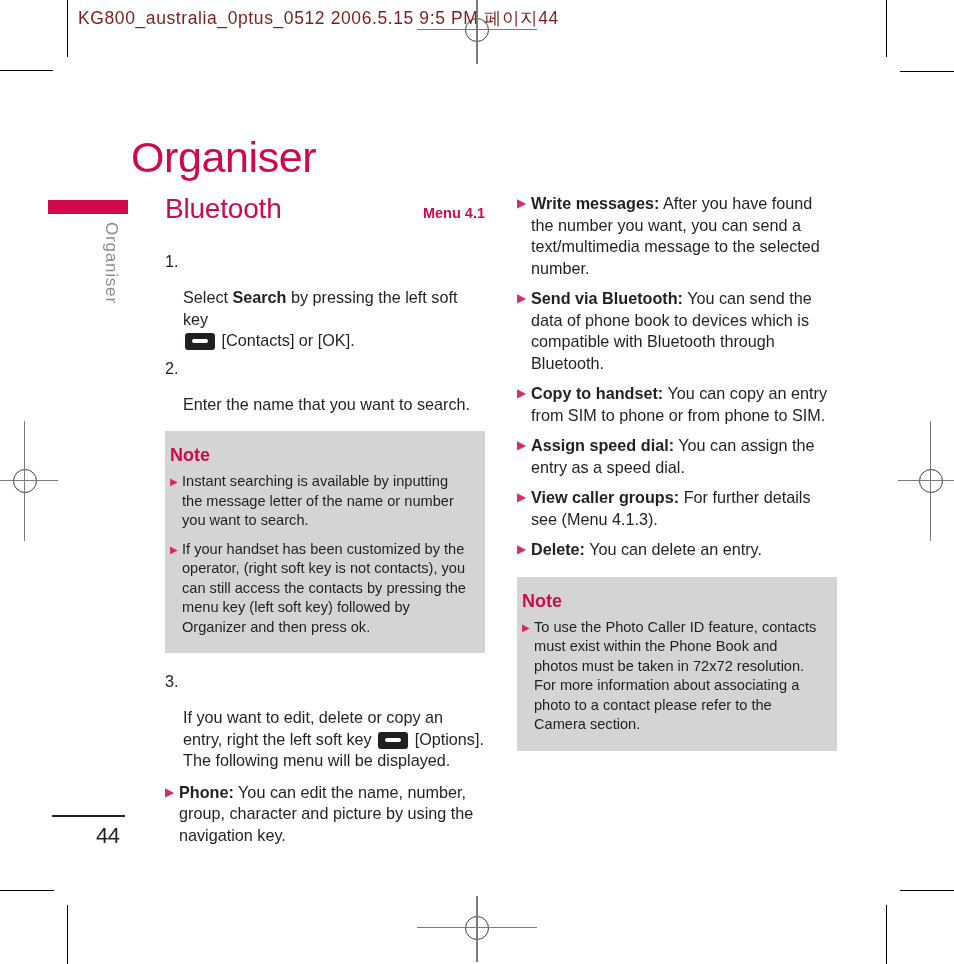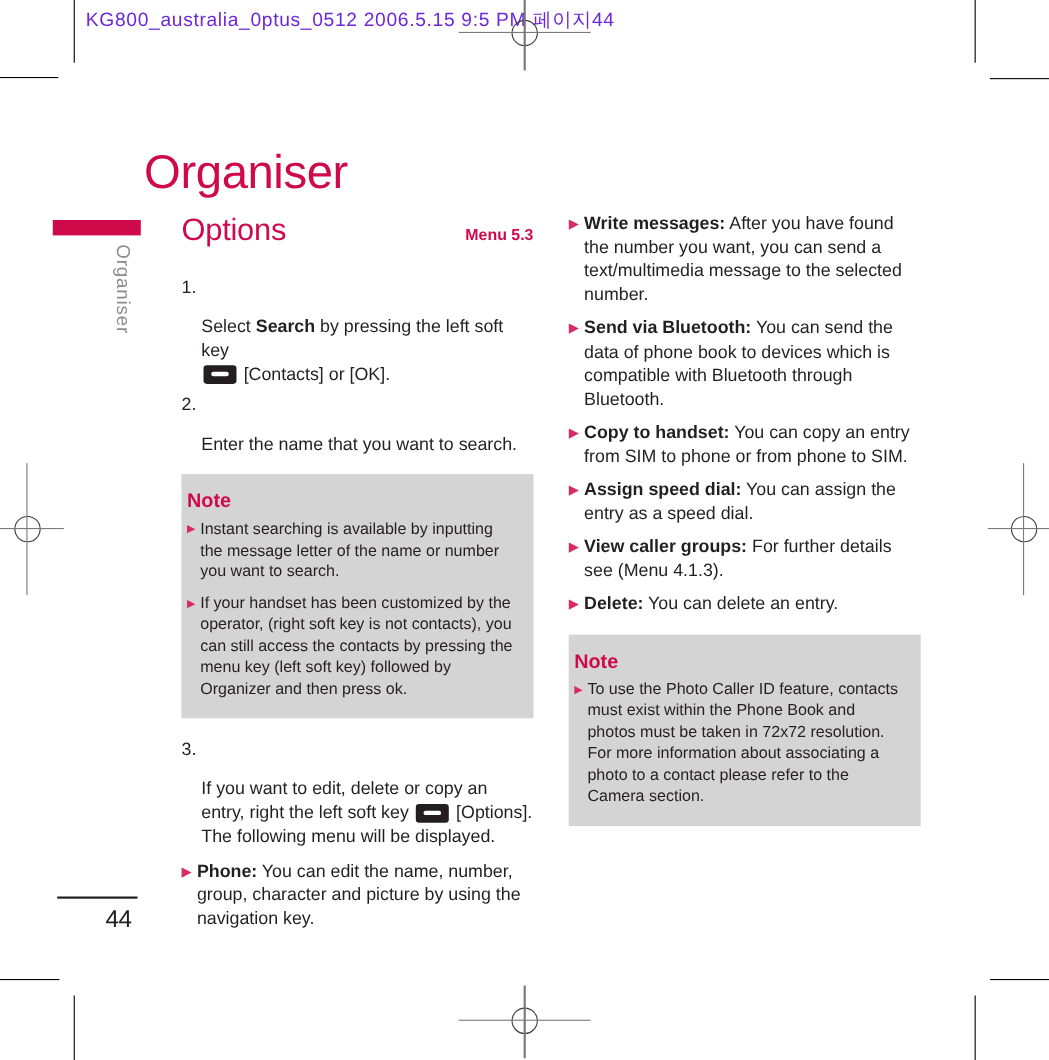--- a/index.html
+++ b/index.html
@@ -17,21 +17,21 @@
   }
 
   
   .prepress-header {
     position: absolute;
     left: 78px;
     top: 6px;
     font-family: "Liberation Sans", sans-serif;
     font-size: 17.5px;
     letter-spacing: 0.6px;
-    color: #6d28d9;
+    color: #7f1d1d;
     white-space: nowrap;
   }
   .crop {
     position: absolute;
     background: #000000;
   }
   .crop.v { width: 1px; }
   .crop.h { height: 1px; }
 
   .regmark {
@@ -259,22 +259,22 @@
 </div>
 
 <h1 class="page-title">Organiser</h1>
 
 <div class="tab-bar"></div>
 <div class="tab-label">Organiser</div>
 
 <div class="col col-left">
 
   <div class="section-head">
-    <span class="section-title">Options</span>
-    <span class="section-menu">Menu 5.3</span>
+    <span class="section-title">Bluetooth</span>
+    <span class="section-menu">Menu 4.1</span>
   </div>
 
 
   <div class="step">
     <span class="num">1.</span>
     <span class="txt"><span>Select </span><b>Search</b><span> by pressing the left soft key</span><br><span class="softkey"></span><span> [Contacts] or [OK].</span></span>
   </div>
 
   <div class="step">
     <span class="num">2.</span>

